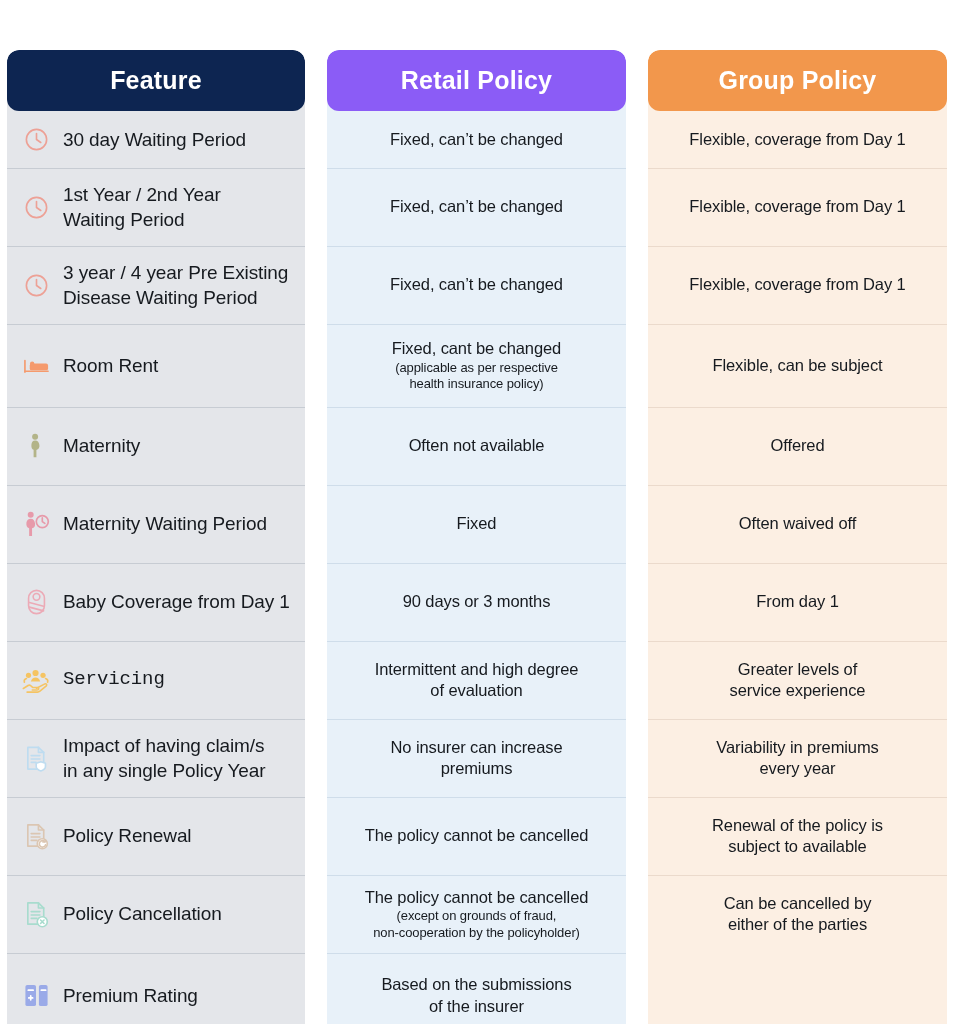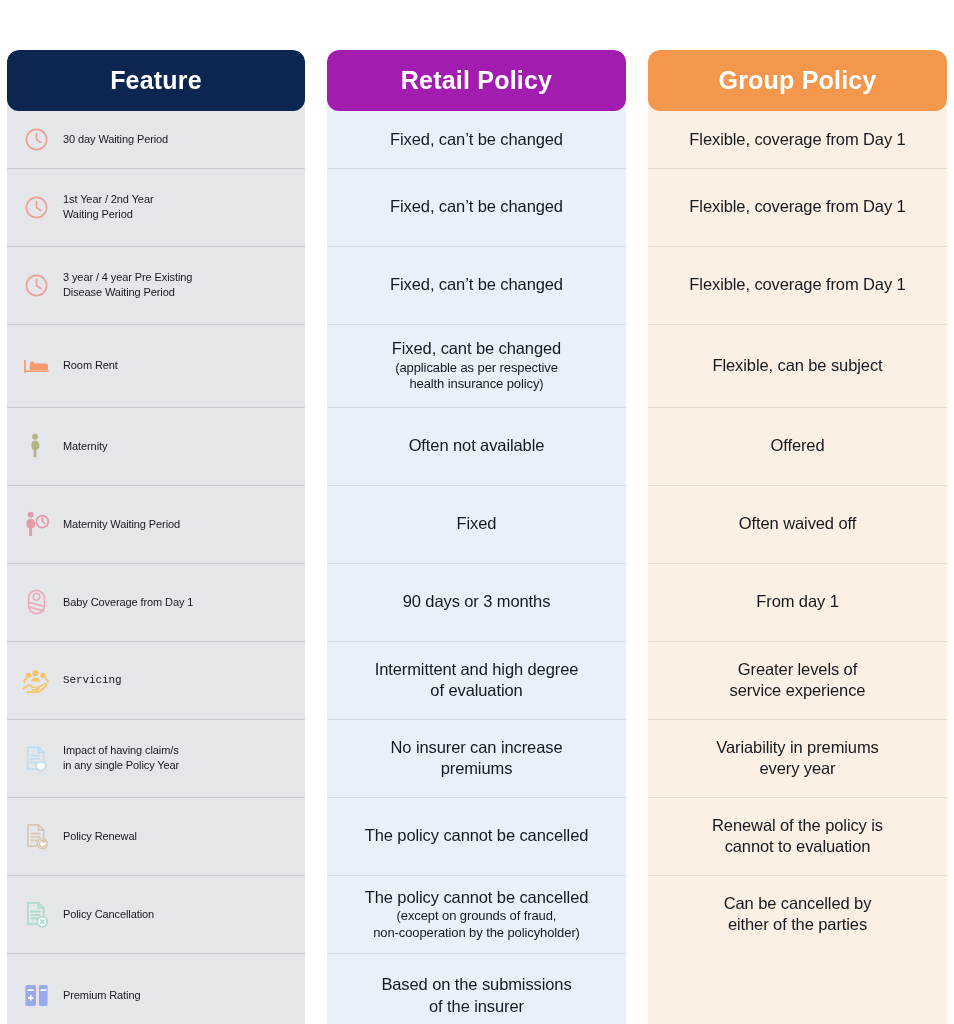--- a/index.html
+++ b/index.html
@@ -39,21 +39,21 @@
     display: flex;
     align-items: center;
     justify-content: center;
     border-radius: 12px;
     color: #ffffff;
     font-size: 25px;
     font-weight: bold;
     letter-spacing: 0.2px;
   }
   .head-feature { background: #0d2551; }
-  .head-retail  { background: #a21caf; }
+  .head-retail  { background: #8b5cf6; }
   .head-group   { background: #f2974c; }
 
   .cell {
     display: flex;
     align-items: center;
     position: relative;
     padding: 6px 10px;
   }
   .cell + .cell::before {
     content: "";
@@ -62,21 +62,21 @@
     height: 1px;
     background: rgba(140,148,162,0.32);
   }
   .col-retail .cell + .cell::before { background: rgba(150,175,200,0.30); }
   .col-group  .cell + .cell::before { background: rgba(200,175,155,0.32); }
 
   
   .col-feature .cell { padding-left: 14px; gap: 12px; }
 
   .f-label {
-    font-size: 11px;
+    font-size: 19px;
     color: #161a1f;
     line-height: 1.32;
     letter-spacing: -0.1px;
   }
 
   
   .col-retail .cell, .col-group .cell {
     justify-content: center;
     text-align: center;
     flex-direction: column;
@@ -311,21 +311,21 @@
         <div class="cell" style="height: 78px;">
           <span class="v-main"><span>From day 1</span></span>
         </div>
         <div class="cell" style="height: 78px;">
           <span class="v-main"><span>Greater levels of</span><br><span>service experience</span></span>
         </div>
         <div class="cell" style="height: 78px;">
           <span class="v-main"><span>Variability in premiums</span><br><span>every year</span></span>
         </div>
         <div class="cell" style="height: 78px;">
-          <span class="v-main"><span>Renewal of the policy is</span><br><span>cannot to evaluation</span></span>
+          <span class="v-main"><span>Renewal of the policy is</span><br><span>subject to available</span></span>
         </div>
         <div class="cell" style="height: 78px;">
           <span class="v-main"><span>Can be cancelled by</span><br><span>either of the parties</span></span>
         </div>
       </div>
   </div>
 
 </div>
 
 </body></html>

